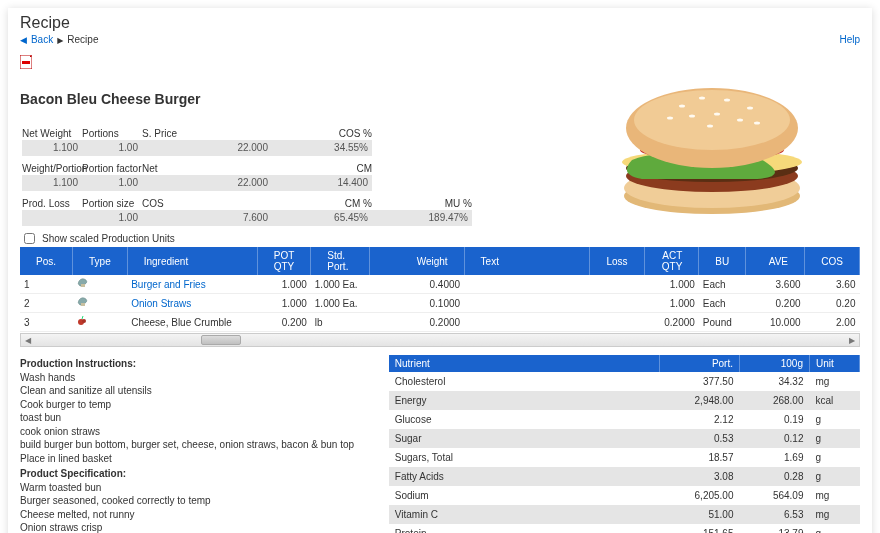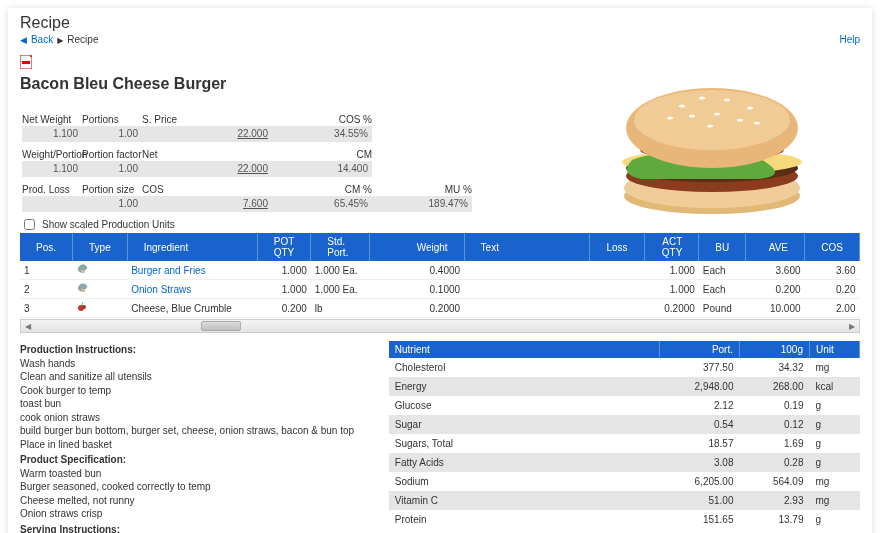--- a/index.html
+++ b/index.html
@@ -18,32 +18,32 @@
     background: #fff;
     position: relative;
   }
   .top-title { font-size: 16px; font-weight: normal; }
   .crumb-row { display:flex; align-items:center; justify-content:space-between; font-size:10px; margin-top:2px; }
   .crumb-left { display:flex; align-items:center; gap:4px; }
   .crumb-left .lnk { color:#0066cc; }
   .crumb-left .sep::before { content:"▶"; font-size:8px; color:#333; }
   .help { color:#0066cc; }
   .pdf-icon { display:inline-flex; margin-top:10px; }
-  .recipe-title { font-size:16px; font-weight:bold; margin-top:4px; }
+  .recipe-title { font-size:14px; font-weight:bold; margin-top:20px; }
 
   .burger-photo { position:absolute; top:60px; right:40px; width:240px; height:150px; }
   .burger-photo svg { width:100%; height:100%; }
 
   .info-grid { margin-top:20px; }
   .info-row-labels { display:flex; gap:0; font-size:10px; color:#333; }
   .info-row-labels > div { padding:1px 0; }
   .info-row-values { display:flex; gap:0; }
   .info-row-values > div { background:#e6e6e6; height:16px; line-height:16px; text-align:right; padding:0 4px; font-size:10px; color:#555; }
   .lbl-1 { width:60px; } .lbl-2 { width:60px; } .lbl-3 { width:50px; } .lbl-4 { width:80px; text-align:right; } .lbl-5 { width:100px; text-align:right; } .lbl-6 { width:100px; text-align:right; }
-  .val-1 { width:60px; } .val-2 { width:60px; } .val-3 { width:50px; } .val-4 { width:80px;text-decoration:underline; } .val-5 { width:100px; } .val-6 { width:100px; }
+  .val-1 { width:60px; } .val-2 { width:60px; } .val-3 { width:50px; } .val-4 { width:80px; } .val-5 { width:100px; } .val-6 { width:100px; }
   .info-row-labels, .info-row-values { margin-left:2px; }
   .row-spacer { height:6px; }
 
   .chk-row { margin-top:4px; display:flex; align-items:center; gap:4px; font-size:10px; }
   .chk-row input { width:11px; height:11px; }
 
   .calc-row { text-align:center; margin-top:2px; margin-bottom:6px; }
   .calc-row a { color:#0066cc; font-size:10px; }
 
   table.ing { width:100%; border-collapse:collapse; font-size:10px; }
@@ -300,21 +300,21 @@
               <td class="left">kcal</td>
             </tr>
             <tr>
               <td class="left">Glucose</td>
               <td>2.12</td>
               <td>0.19</td>
               <td class="left">g</td>
             </tr>
             <tr class="alt">
               <td class="left">Sugar</td>
-              <td>0.54</td>
+              <td>0.53</td>
               <td>0.12</td>
               <td class="left">g</td>
             </tr>
             <tr>
               <td class="left">Sugars, Total</td>
               <td>18.57</td>
               <td>1.69</td>
               <td class="left">g</td>
             </tr>
             <tr class="alt">
@@ -325,21 +325,21 @@
             </tr>
             <tr>
               <td class="left">Sodium</td>
               <td>6,205.00</td>
               <td>564.09</td>
               <td class="left">mg</td>
             </tr>
             <tr class="alt">
               <td class="left">Vitamin C</td>
               <td>51.00</td>
-              <td>2.93</td>
+              <td>6.53</td>
               <td class="left">mg</td>
             </tr>
             <tr>
               <td class="left">Protein</td>
               <td>151.65</td>
               <td>13.79</td>
               <td class="left">g</td>
             </tr>
           </tbody>
       </table>

